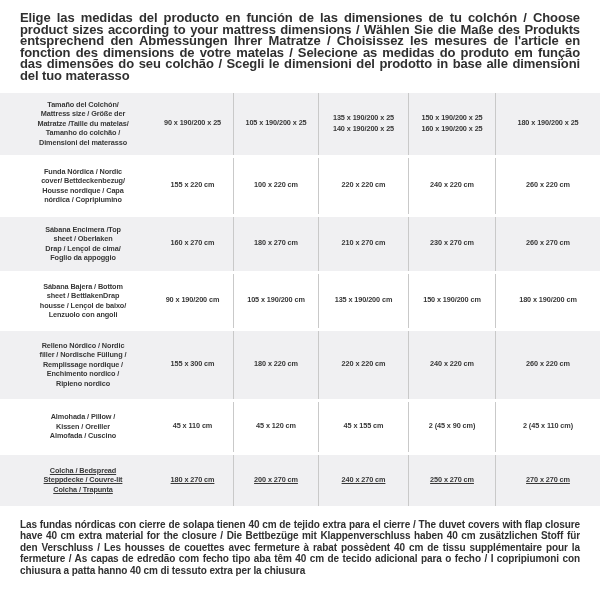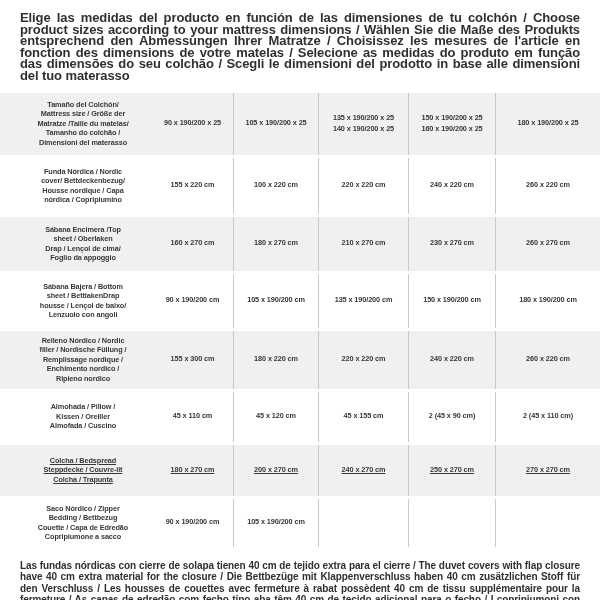--- a/index.html
+++ b/index.html
@@ -44,21 +44,21 @@
     text-align:center;
     line-height:10.5px;
     white-space:pre-line;
     padding:2px 3px;
   }
   td.b{border-left:1px solid #c9c9c9;}
   .size-table tr:nth-child(1) td{height:62px;}
   .size-table tr:nth-child(2) td{height:56px;}
   .size-table tr:nth-child(3) td{height:54px;}
   .size-table tr:nth-child(4) td{height:54px;margin-left:40px;}
-  .size-table tr:nth-child(5) td{height:58px;}
+  .size-table tr:nth-child(5) td{height:68px;}
   .size-table tr:nth-child(6) td{height:50px;}
   .size-table tr:nth-child(7) td{height:51px;text-decoration:underline;}
   .size-table tr:nth-child(8) td{height:48px;}
   .footer{
     margin:10px 20px 0 20px;
     font-size:10px;
     line-height:11.6px;
     letter-spacing:-0.1px;
     text-align:justify;
     color:#303030;
@@ -153,29 +153,18 @@
       <tr class="shaded">
         <td class="label">Colcha / Bedspread
 Steppdecke / Couvre-lit
 Colcha / Trapunta</td>
         <td class="val">180 x 270 cm</td>
         <td class="val b">200 x 270 cm</td>
         <td class="val b">240 x 270 cm</td>
         <td class="val b">250 x 270 cm</td>
         <td class="val b">270 x 270 cm</td>
       </tr>
-      <tr>
-        <td class="label">Saco Nórdico / Zipper
-Bedding / Bettbezug
-Couette  / Capa de Edredão
-Copripiumone a sacco</td>
-        <td class="val">90 x 190/200 cm</td>
-        <td class="val b">105 x 190/200 cm</td>
-        <td class="val b"></td>
-        <td class="val b"></td>
-        <td class="val b"></td>
-      </tr>
     </tbody>
   </table>
 
   <p class="footer">Las fundas nórdicas con cierre de solapa tienen 40 cm de tejido extra para el cierre  / The duvet covers with flap closure have 40 cm extra material for the closure / Die Bettbezüge mit Klappenverschluss haben 40 cm zusätzlichen Stoff für den Verschluss / Les housses de couettes avec fermeture à rabat possèdent 40 cm de tissu supplémentaire pour la fermeture / As capas de edredão com fecho tipo aba têm 40 cm de tecido adicional para o fecho / I copripiumoni con chiusura a patta hanno 40 cm di tessuto extra per la chiusura</p>
 
 </div>
 
 </body></html>

